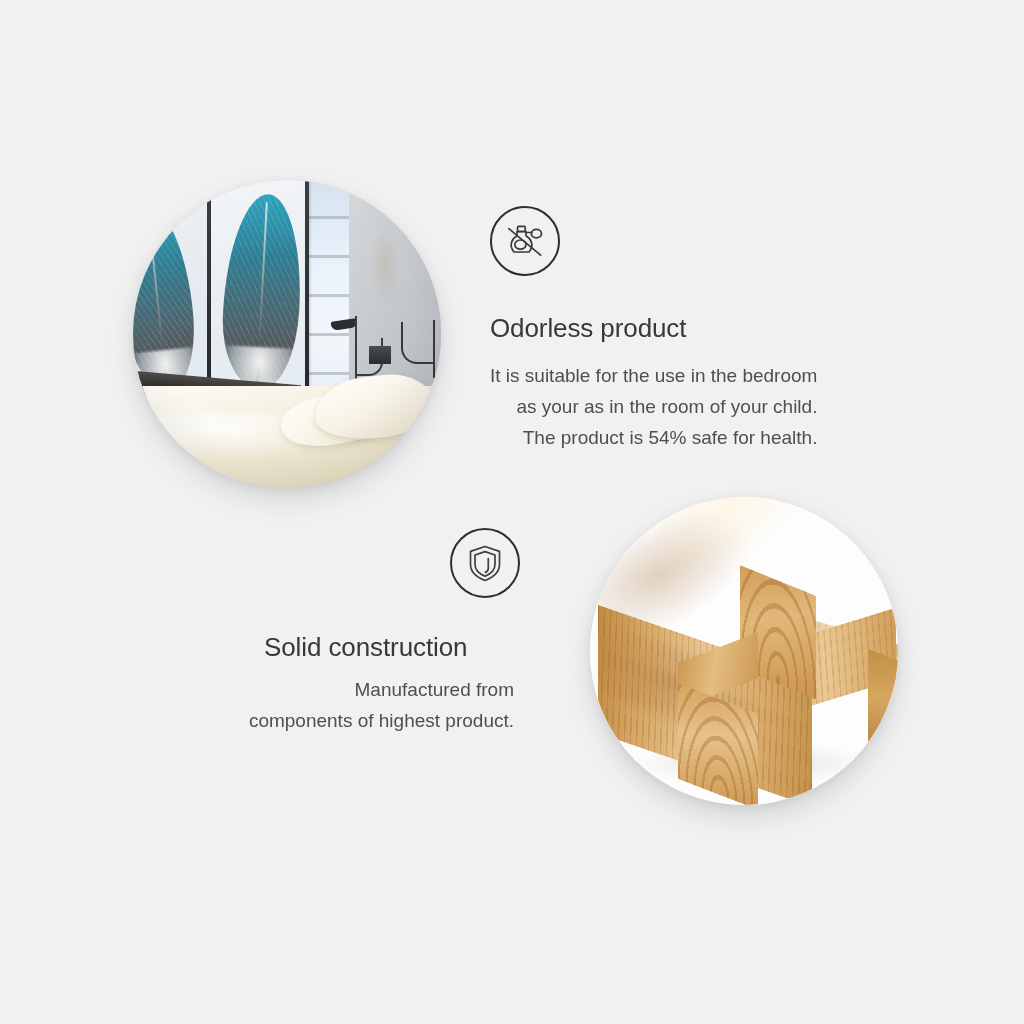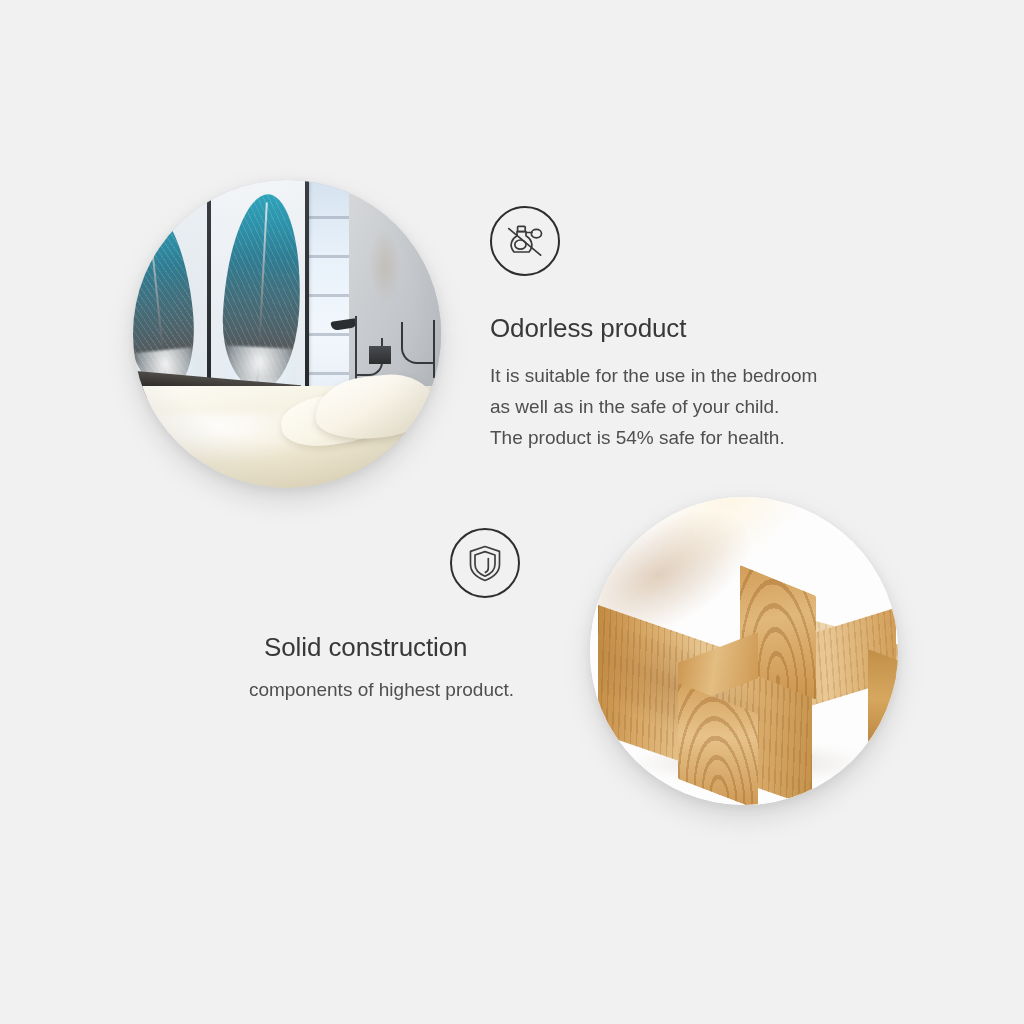--- a/index.html
+++ b/index.html
@@ -344,21 +344,21 @@
   .feature-body {
     position: absolute;
     font-size: 19px;
     line-height: 31px;
     color: #4f4f4f;
     margin: 0;
   }
   .feature-body span { display: block; white-space: nowrap; }
 
   #odorless-title { left: 490px; top: 313px; }
-  #odorless-body  { left: 490px; top: 360px; text-align: left; }
+  #odorless-body  { left: 490px; top: 360px; text-align: right; }
 
   #solid-title { left: 264px; top: 632px; }
   #solid-body  { left: 180px; top: 674px; text-align: right; width: 334px; }
 </style>
 </head>
 <body style="background: rgb(241, 241, 241);">
 
 <div class="stage">
 
   <div class="photo-circle" id="bedroom-photo">
@@ -414,37 +414,38 @@
 
       <ellipse cx="28.4" cy="36.6" rx="5.6" ry="4.6"></ellipse>
 
       <path d="M16.8 20.6 L48.6 47.2"></path>
     </svg>
   </div>
 
   <h2 class="feature-title" id="odorless-title">Odorless product</h2>
   <p class="feature-body" id="odorless-body">
     <span>It is suitable for the use in the bedroom</span>
-    <span>as well as in the safe of your child.</span>
+    <span>as your as in the room of your child.</span>
     <span>The product is 54% safe for health.</span>
   </p>
 
   <div class="icon-circle" id="shield-icon">
     <svg width="66" height="66" viewBox="0 0 66 66" fill="none" stroke="#3f3f3f" stroke-width="1.7" stroke-linecap="round" stroke-linejoin="round">
 
       <path d="M33 16.5 L47.5 21.4 L47.5 34.2 C47.5 41.6 41.6 47.2 33 50.5 C24.4 47.2 18.5 41.6 18.5 34.2 L18.5 21.4 Z"></path>
 
       <path d="M33 21.6 L43 25 L43 34.2 C43 39.6 38.9 43.7 33 46.2 C27.1 43.7 23 39.6 23 34.2 L23 25 Z"></path>
 
       <path d="M36.3 28.6 L36.3 38.3 C36.3 40.2 35.2 41.6 33.4 42.4"></path>
     </svg>
   </div>
 
   <h2 class="feature-title" id="solid-title">Solid construction</h2>
   <p class="feature-body" id="solid-body">
+    <span>Manufactured from</span>
     <span>components of highest product.</span>
   </p>
 
   <div class="photo-circle" id="wood-photo">
     <div class="wood-scene">
       <div class="wood-shadow"></div>
       <div class="beam" id="beam-right-top"></div>
       <div class="beam" id="beam-right-face"></div>
       <div class="beam" id="beam-right-end"></div>
       <div class="beam" id="beam-main-top"></div>

